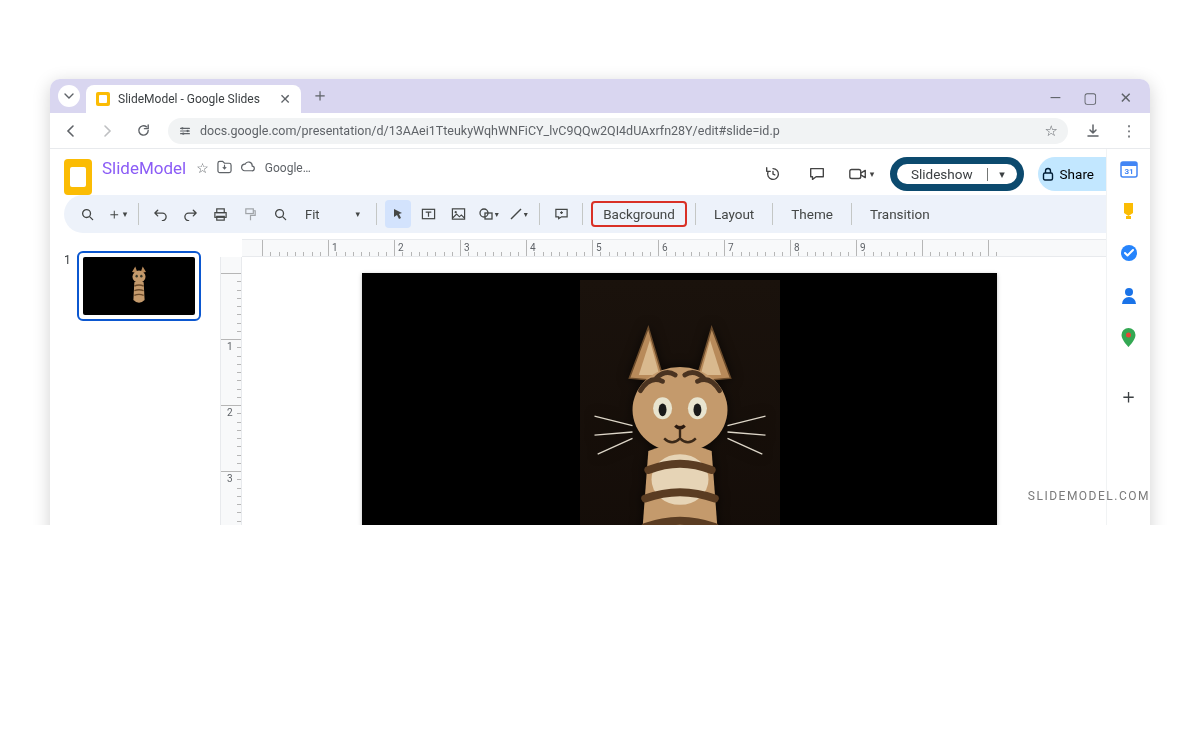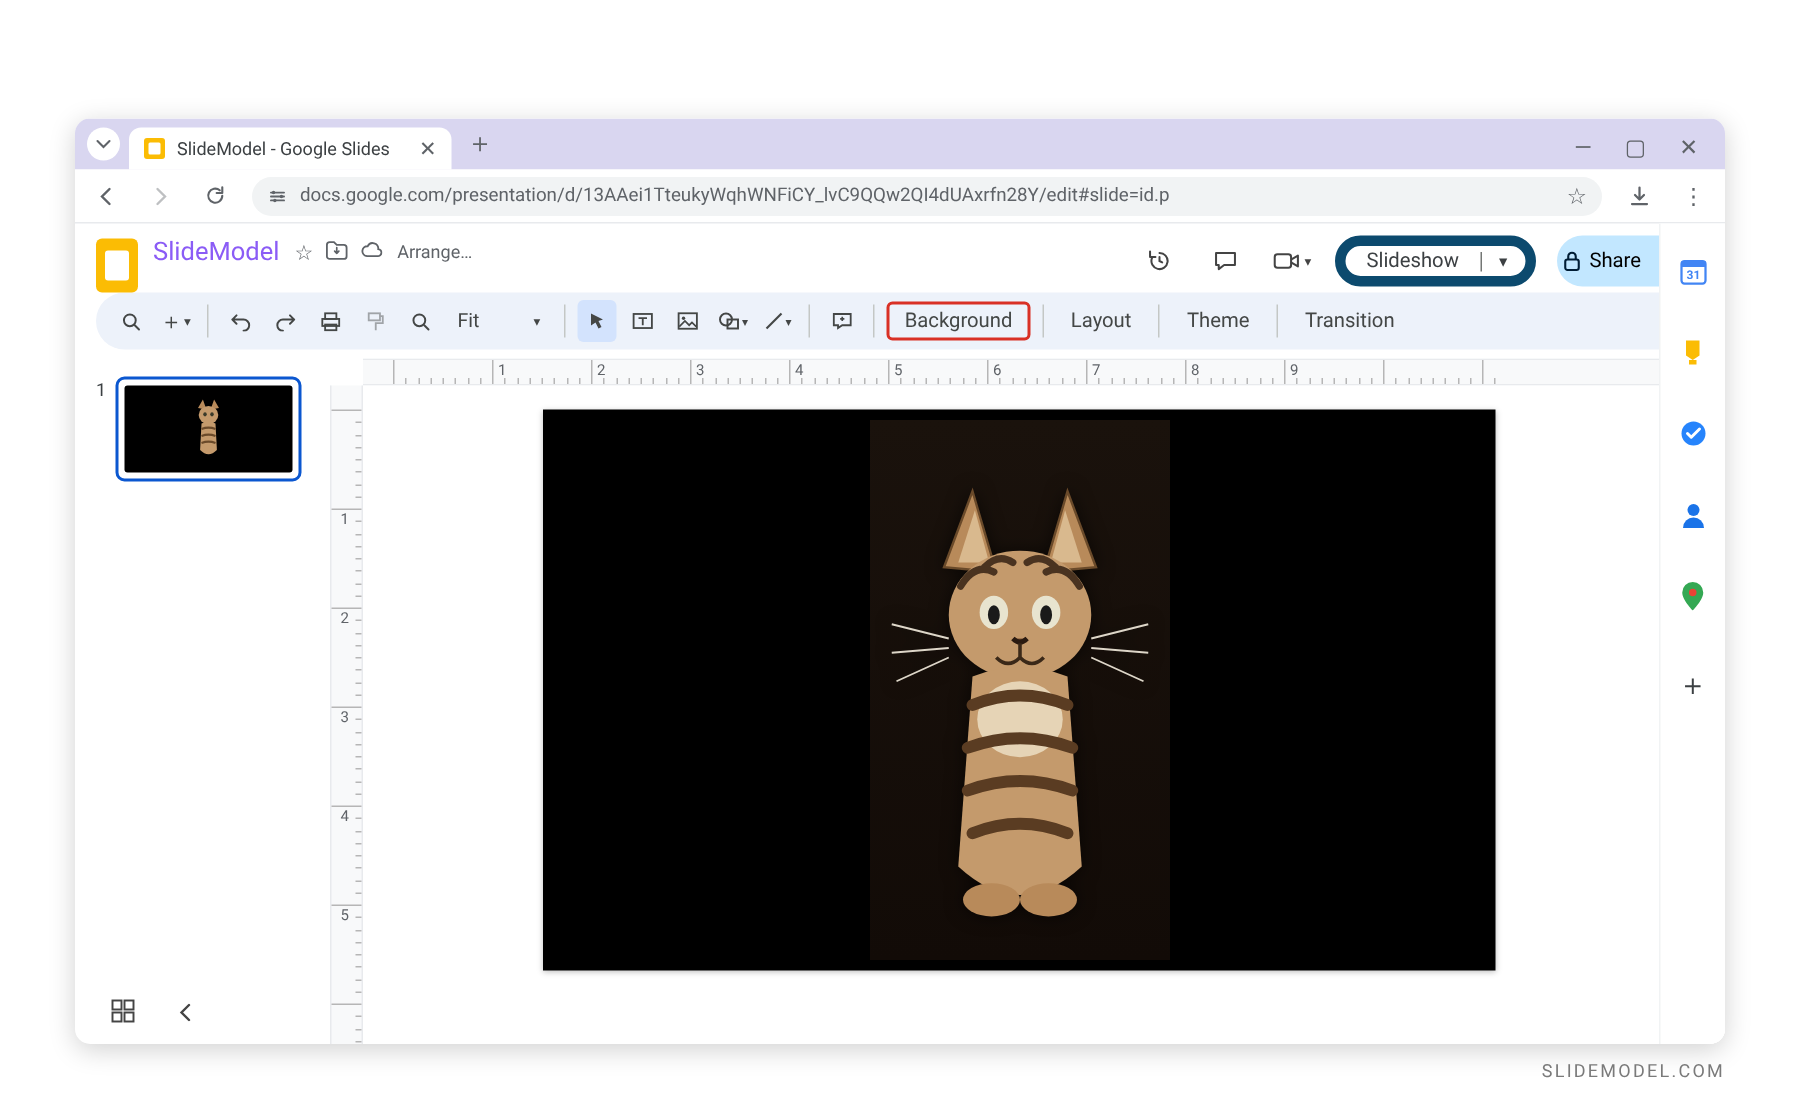--- a/index.html
+++ b/index.html
@@ -1,17 +1,17 @@
 <!DOCTYPE html>
 <html><head>
 <meta charset="utf-8">
 <style>
   * { box-sizing: border-box; margin: 0; padding: 0; }
   body { font-family: "Google Sans", Roboto, Arial, sans-serif; font-size: 13px; background: #fff; color: #3c4043; }
-  .page-wrap { width: 1200px; height: 743px; position: relative; border-radius: 16px; }
+  .page-wrap { width: 1200px; height: 525px; position: relative; border-radius: 16px; }
   .window {
     position: absolute; top: 79px; left: 50px; width: 1100px; height: 617px;
     background: #fff; border-radius: 10px; overflow: hidden;
     box-shadow: 0 4px 18px rgba(0,0,0,0.18);
   }
 
   
   .tabstrip { height: 34px; background: #d9d6f0; display: flex; align-items: flex-end; padding: 0 8px; }
   .tabstrip .caret-btn { width: 22px; height: 22px; border-radius: 11px; background: #fff; display:flex; align-items:center; justify-content:center; margin: 0 6px 6px 0; cursor:pointer; }
   .tab { background:#fff; height:28px; border-radius:8px 8px 0 0; display:flex; align-items:center; padding:0 10px; gap:8px; margin-bottom:0; min-width:215px; }
@@ -80,21 +80,21 @@
 
   
   .catsvg { filter: drop-shadow(0 0 6px rgba(0,0,0,0.6)); }
 
   .gridbtn { position:absolute; left:24px; bottom:14px; font-size:17px; color:#444; cursor:pointer; }
   .prevbtn { position:absolute; left:68px; bottom:14px; font-size:16px; color:#444; cursor:pointer; }
   .explorebtn { position:absolute; right:24px; bottom:14px; font-size:17px; color:#444; cursor:pointer; }
 
   
   .rightrail { position:absolute; right:0; top:70px; bottom:0; width:44px; background:#fff; border-left:1px solid #f1f3f4; display:flex; flex-direction:column; align-items:center; gap:22px; padding-top:10px; }
-  .railicon { width:20px; height:20px; display:flex; align-items:center; justify-content:center; font-size:16px; cursor:pointer;margin-top:12px; }
+  .railicon { width:20px; height:20px; display:flex; align-items:center; justify-content:center; font-size:16px; cursor:pointer; }
   .railplus { margin-top:14px; font-size:20px; color:#3c4043; cursor:pointer; }
 
   .watermark { position:absolute; right:50px; bottom:22px; font-size:12px; letter-spacing:1.5px; color:#7a7a7a; }
 
   
   svg { display:block; }
 </style>
 </head>
 <body>
 
@@ -168,21 +168,21 @@
                   <path d="M1 3a2 2 0 0 1 2-2h3l2 2h5a2 2 0 0 1 2 2v6a2 2 0 0 1-2 2H3a2 2 0 0 1-2-2z" stroke="#5f6368" stroke-width="1.3" fill="none"></path>
                   <path d="M8 5v4m0 0l-1.5-1.5M8 9l1.5-1.5" stroke="#5f6368" stroke-width="1.2" fill="none" stroke-linecap="round"></path>
                 </svg>
             </span>
             <span>
               <svg width="15" height="14" viewBox="0 0 16 14">
                   <path d="M5 11a3.5 3.5 0 0 1 .4-7A4 4 0 0 1 13 6a2.5 2.5 0 0 1-.5 5H5z" stroke="#5f6368" stroke-width="1.3" fill="none"></path>
                 </svg>
             </span>
           </span>
-          <span class="saving">Arrange…</span>
+          <span class="saving">Google…</span>
         </div>
       </div>
       <div class="rightctrls">
         <span class="topicon">
           <svg width="18" height="18" viewBox="0 0 20 20">
               <path d="M10 4a6 6 0 1 1-5.6 3.9M3 3v4h4" stroke="#444" stroke-width="1.5" fill="none" stroke-linecap="round" stroke-linejoin="round"></path>
               <path d="M10 7v3l2 1" stroke="#444" stroke-width="1.5" fill="none" stroke-linecap="round"></path>
             </svg>
         </span>
         <span class="topicon">

